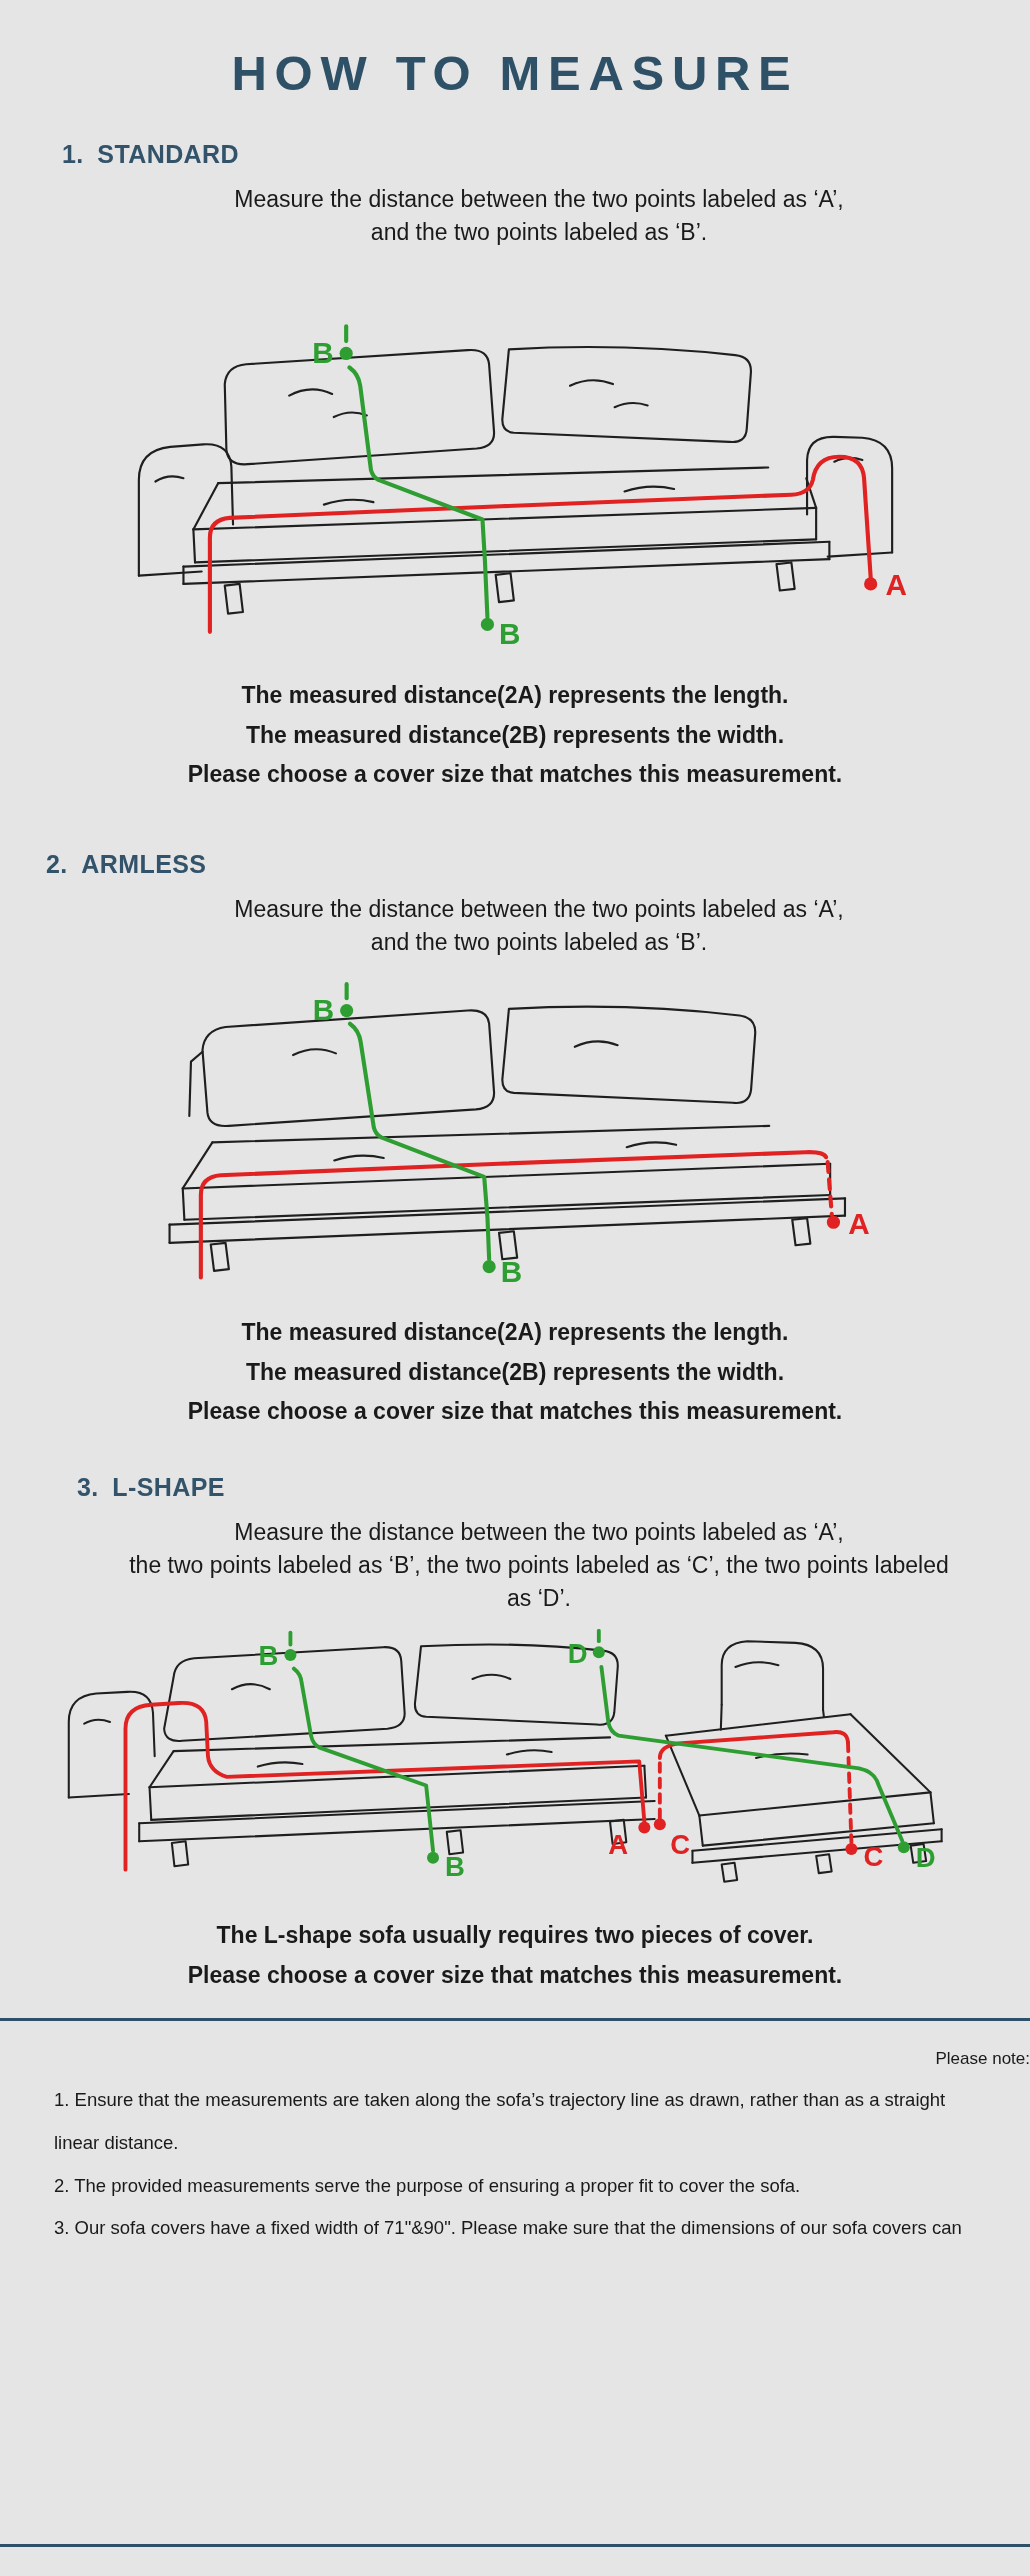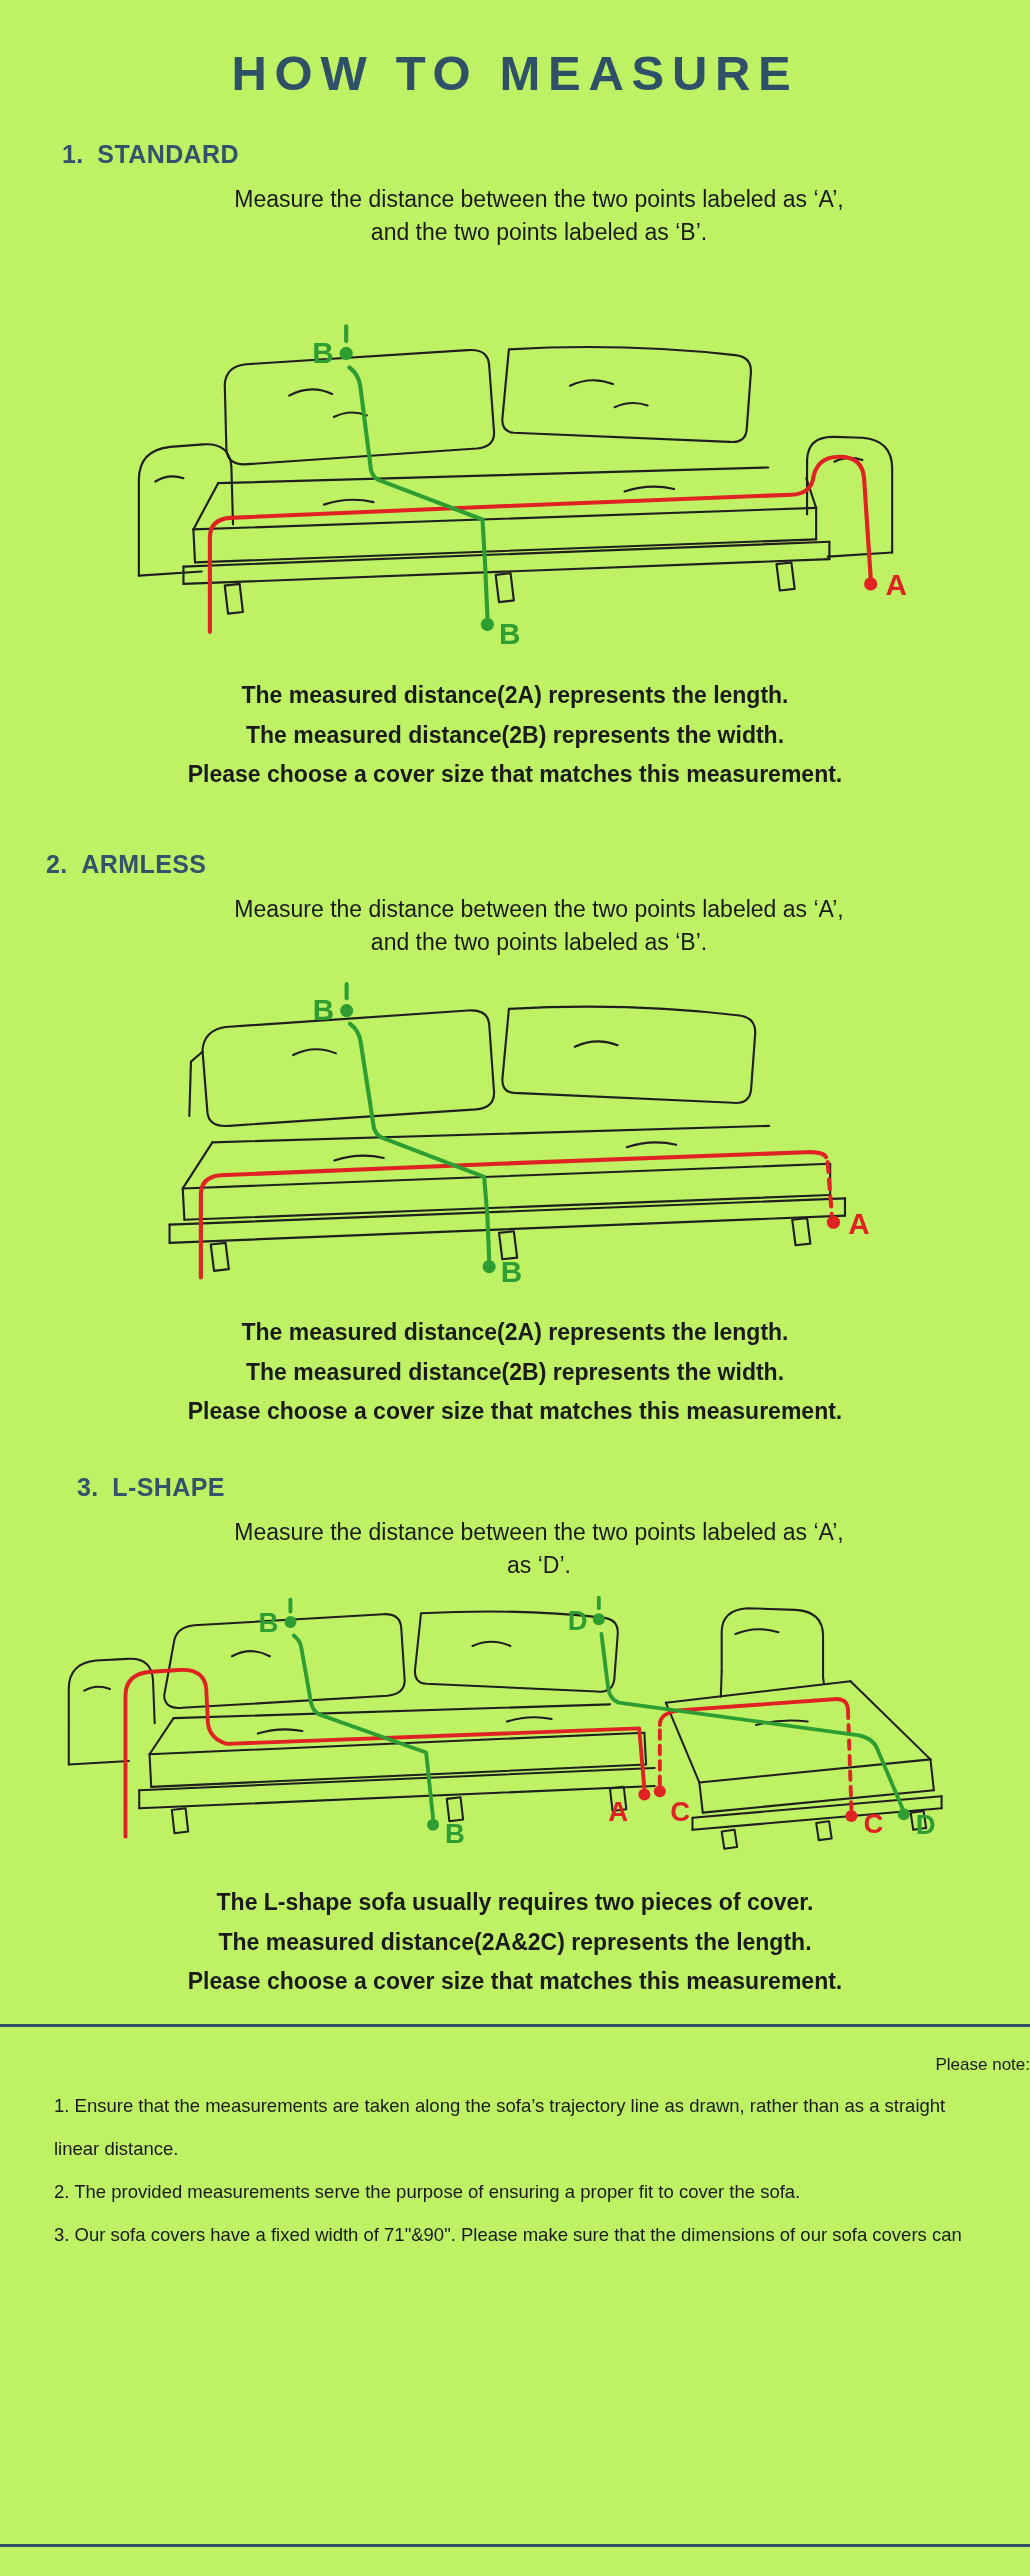--- a/index.html
+++ b/index.html
@@ -1,16 +1,16 @@
 <!DOCTYPE html>
 <html style="font-size:13.7px"><head>
 <meta charset="utf-8">
 <style>
   html,body{margin:0;padding:0;background:#ffffff;}
-  .page{position:relative;width:1030px;height:2576px;background:#bef264;overflow:hidden;
+  .page{position:relative;width:1030px;height:2576px;background:#e5e5e5;overflow:hidden;
         font-family:"Liberation Sans",sans-serif;color:#1a1a1a;}
   .title{margin:0;padding-top:45px;text-align:center;font-size:49px;font-weight:bold;
          letter-spacing:7.7px;color:#2f5168;}
   .sec-head{display:flex;gap:13.7px;font-size:25px;font-weight:bold;color:#33536b;letter-spacing:0.4px;}
   .s1{margin:39px 0 0 62px;}
   .s2{margin:55px 0 0 46px;}
   .s3{margin:41px 0 0 77px;}
   .intro{margin:13.7px 0 0 0;text-align:center;font-size:23px;line-height:1.45;}
   .intro .line{display:block;white-space:nowrap;padding-left:48px;}
   .diagram{text-align:center;}
@@ -156,20 +156,21 @@
     </p>
   </section>
 
   <section>
     <h2 class="sec-head s3">
       <span>3.</span>
       <span>L-SHAPE</span>
     </h2>
     <p class="intro">
       <span class="line">Measure  the distance between the two points labeled as ‘A’,</span>
+      <span class="line">the two points labeled as ‘B’, the two points labeled as ‘C’, the two points labeled</span>
       <span class="line">as ‘D’.</span>
     </p>
 
     <div class="diagram d3">
       <svg width="945" height="258" viewBox="0 0 1100 300">
         <g fill="none" stroke="#1f1f1f" stroke-width="2.4" stroke-linecap="round" stroke-linejoin="round">
           <path d="M30,196 L30,108 Q30,78 62,75 L98,73 Q126,71 128,97 L130,148"></path>
           <path d="M30,196 L100,192"></path>
           <path d="M48,110 Q62,102 78,108"></path>
           <path d="M152,56 Q154,36 176,34 L396,21 Q416,20 417,37 L421,98 Q421,114 401,116 L162,130 Q142,132 141,116 Z"></path>
@@ -238,21 +239,20 @@
         </g>
         <circle cx="647" cy="27" r="7" fill="#2f9e32"></circle>
         <text x="634" y="39" text-anchor="end" fill="#2f9e32" font-size="32" font-weight="bold">D</text>
         <circle cx="1002" cy="254" r="7" fill="#2f9e32"></circle>
         <text x="1016" y="277" fill="#2f9e32" font-size="32" font-weight="bold">D</text>
       </svg>
     </div>
 
     <p class="result">
       <span class="line">The L-shape sofa usually requires two pieces of cover.</span>
-      <span class="line">The measured distance(2A&amp;2C) represents the length.</span>
       <span class="line">Please choose a cover size that matches this measurement.</span>
     </p>
   </section>
 
   <hr class="divider">
 
   <div class="notes">
     <div class="notes-head">Please note:</div>
     <p class="note-line">1. Ensure that the measurements are taken along the sofa’s trajectory line as drawn, rather than as a straight</p>
     <p class="note-line">linear distance.</p>

